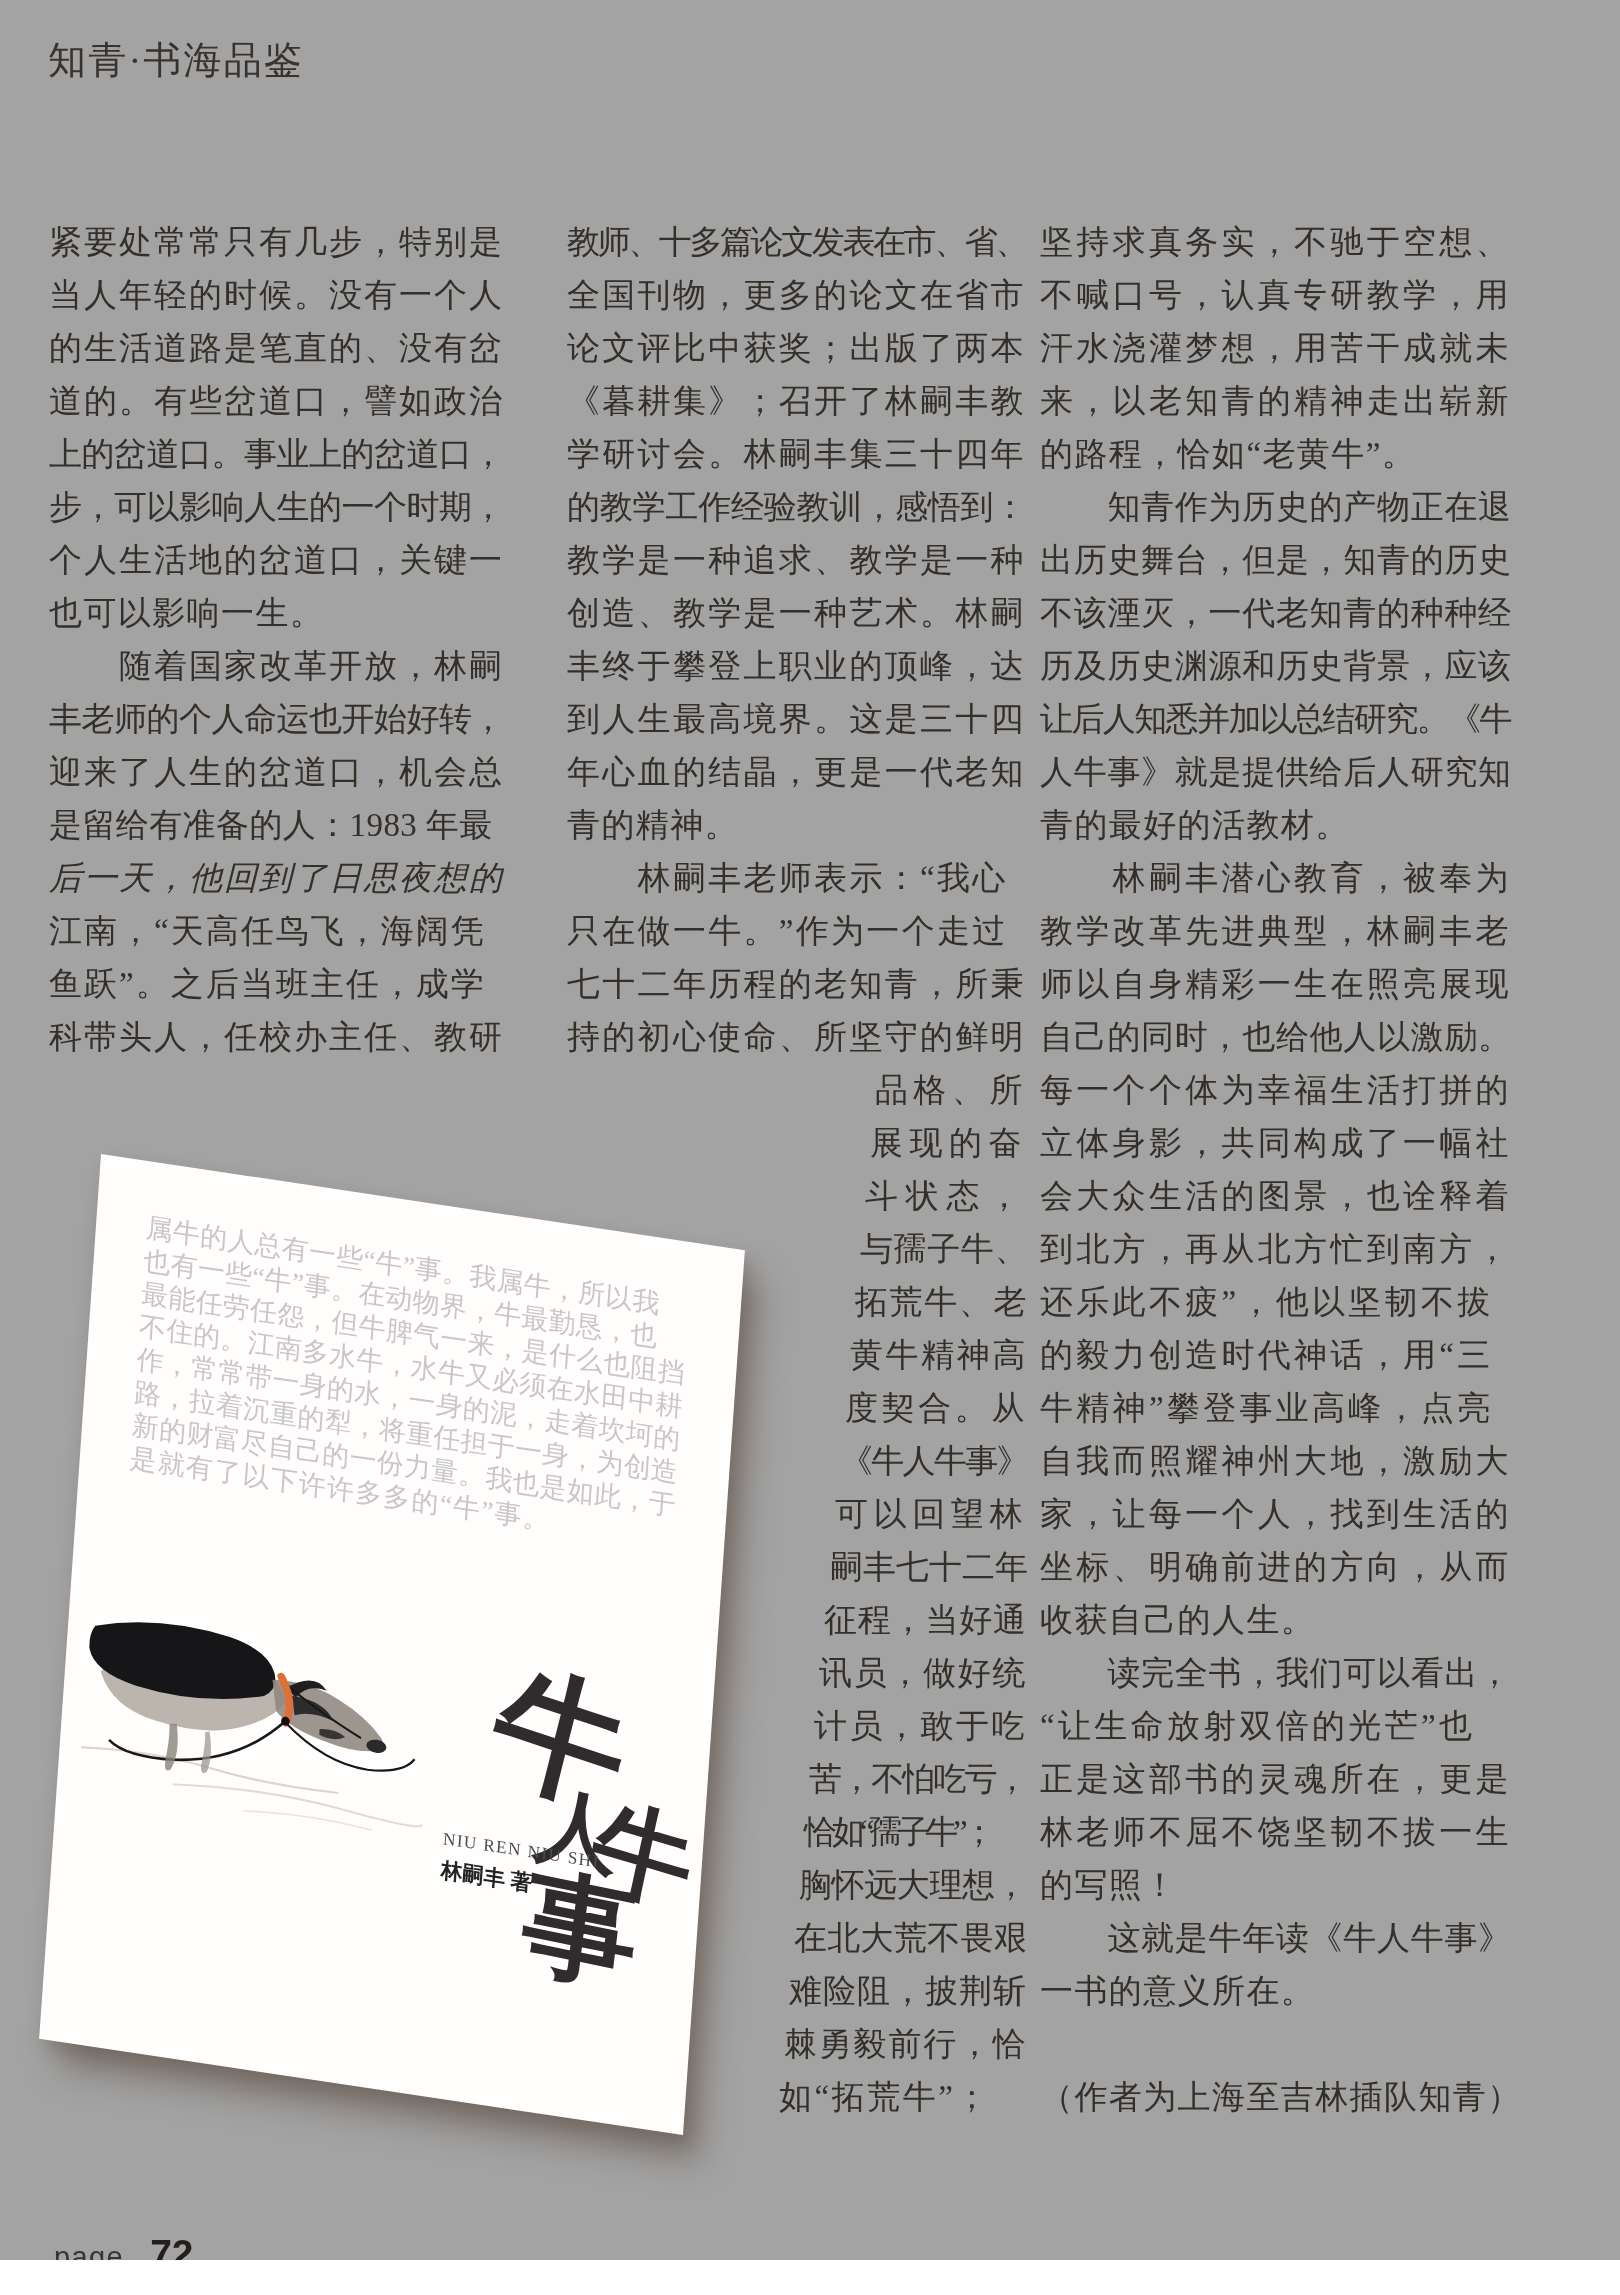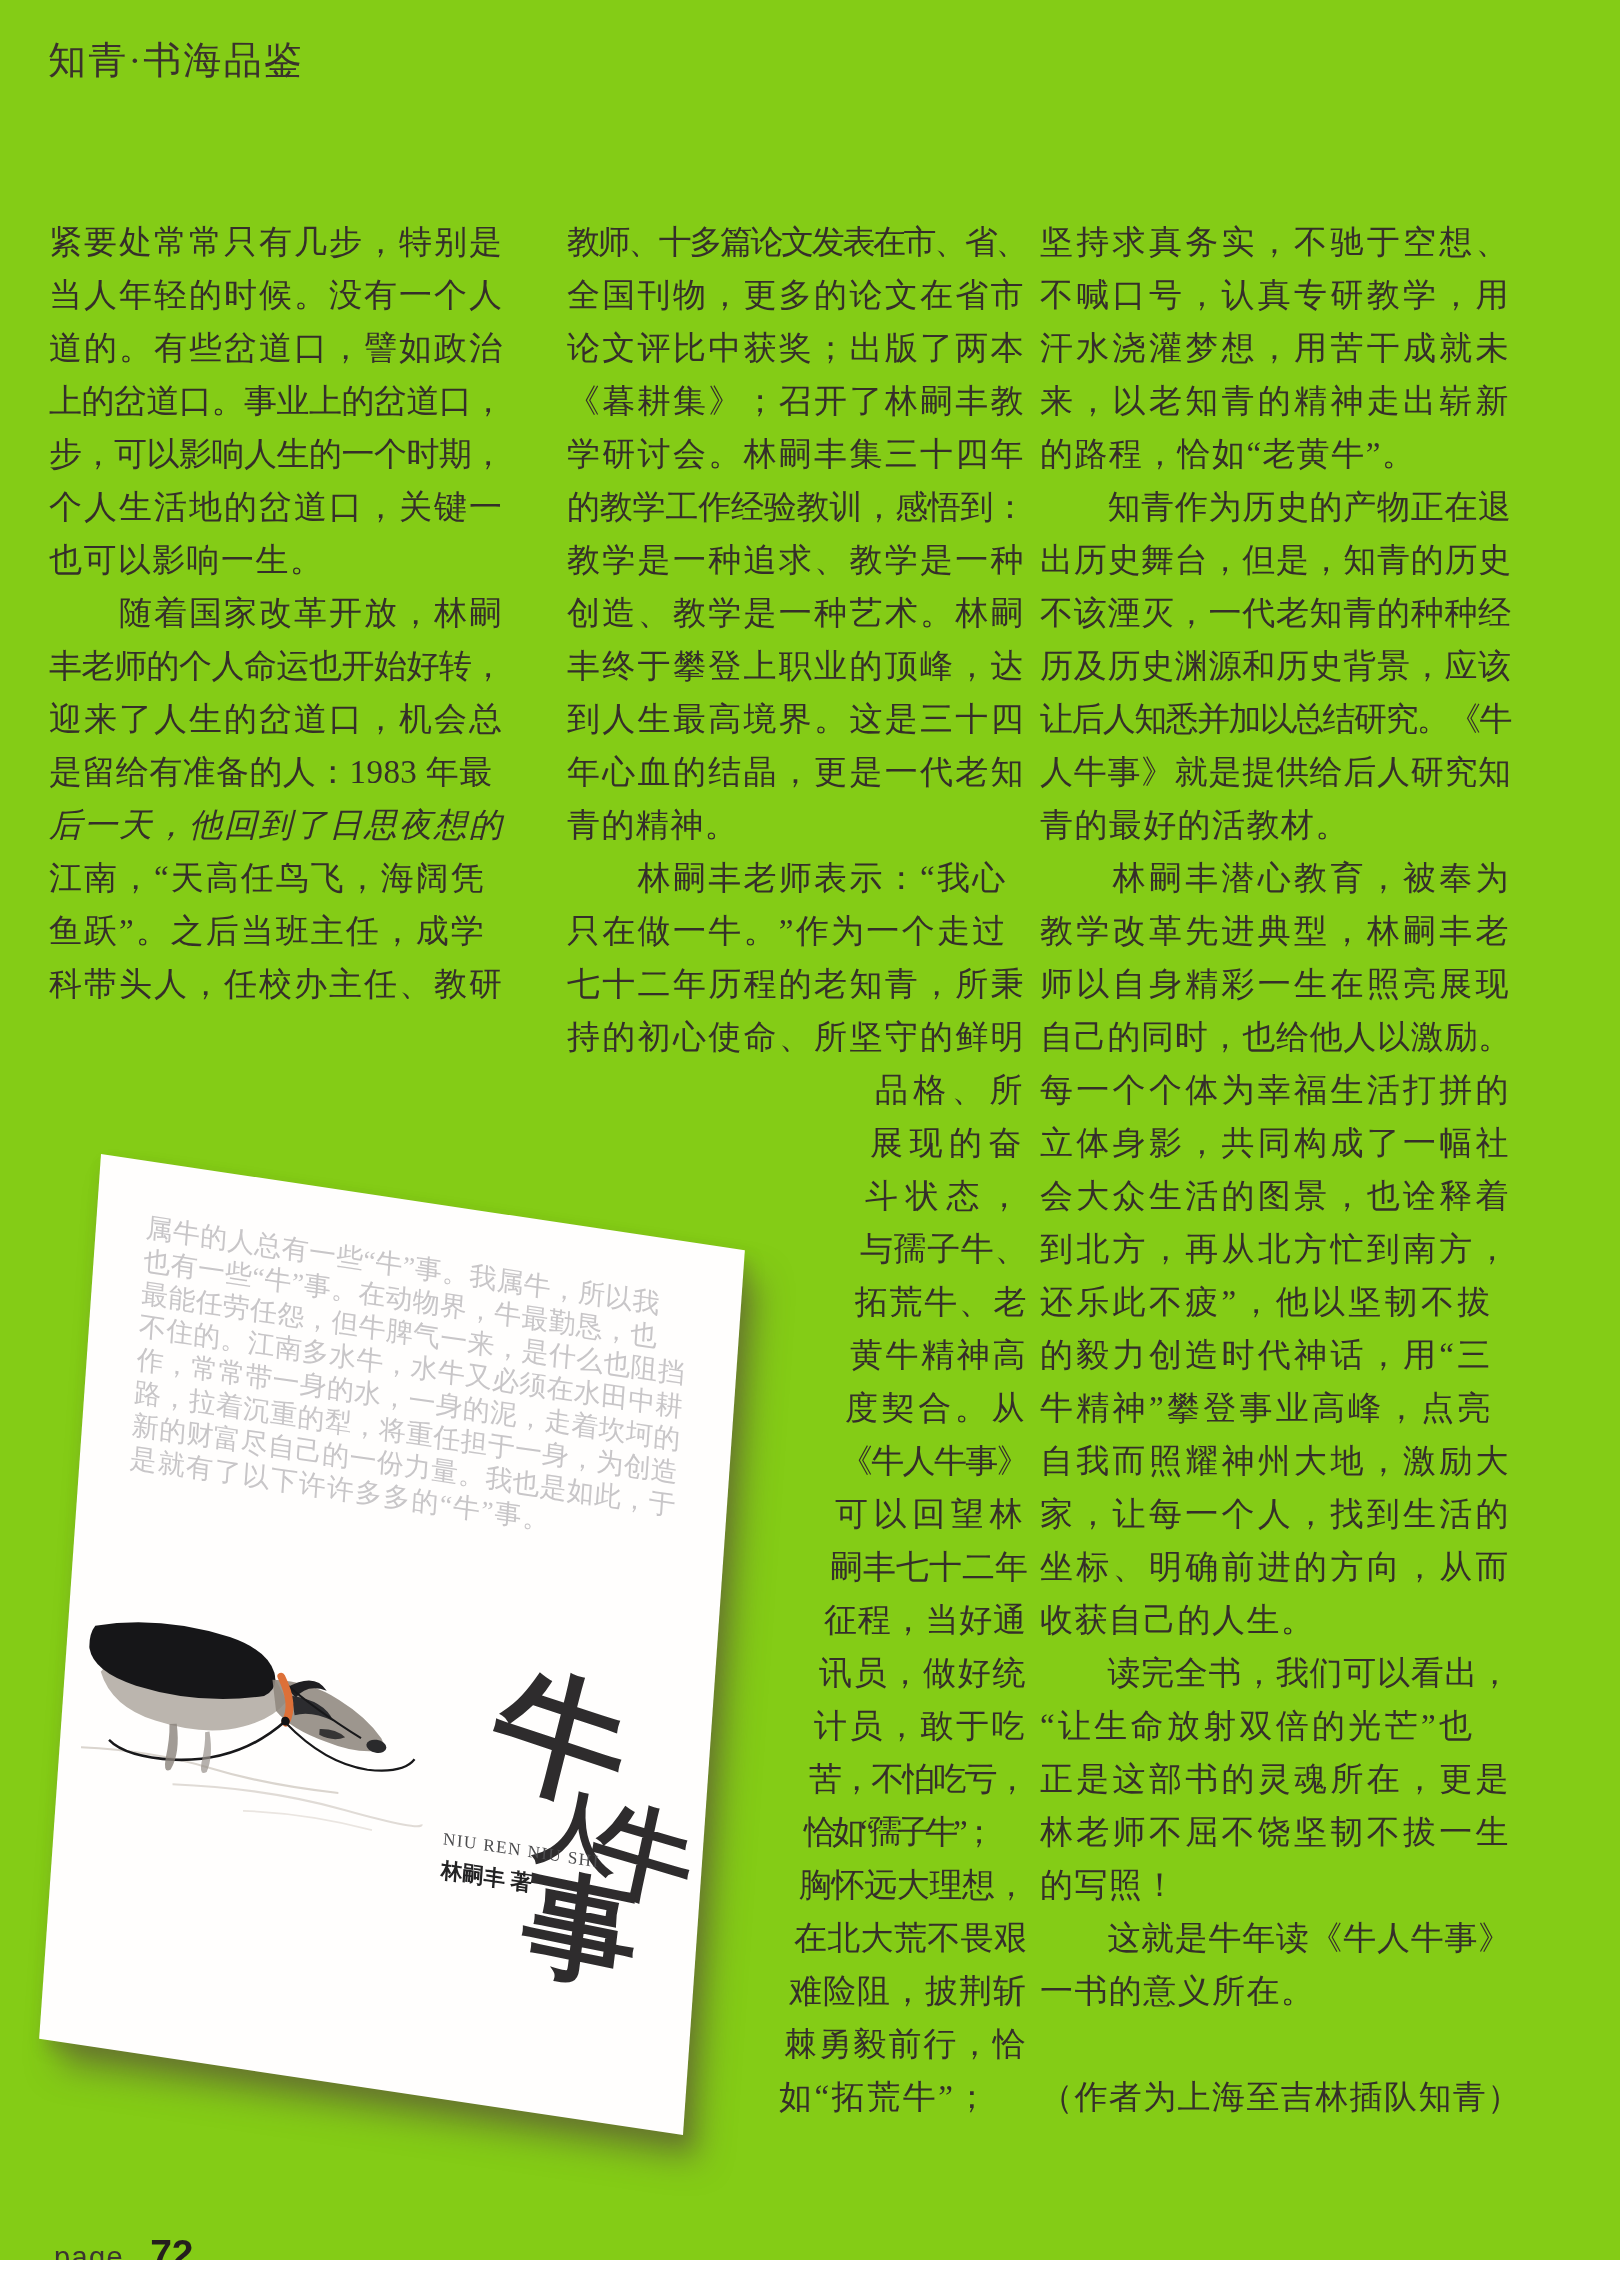--- a/index.html
+++ b/index.html
@@ -1,16 +1,16 @@
 <!DOCTYPE html>
 <html style="font-size:11.5px"><head>
 <meta charset="utf-8">
 <style>
   html,body{margin:0;padding:0;background:#ffffff;}
-  .page{position:relative;width:1620px;height:2260px;background:#84cc16;overflow:hidden;
+  .page{position:relative;width:1620px;height:2260px;background:#a3a3a3;overflow:hidden;
         font-family:"Liberation Serif","DejaVu Serif",serif;color:#352f2a;}
   .mag-header{position:absolute;left:48px;top:35px;font-size:38px;letter-spacing:2.2px;
         color:#3a322c;white-space:nowrap;}
   .column{position:absolute;top:216px;font-size:33px;color:#352f2a;}
   #col1{left:49px;width:457px;}
   #col2{left:567px;width:462px;}
   #col3{left:1040px;width:474px;}
   .line{height:53px;line-height:53px;white-space:nowrap;}
   .line.a{text-align:center;padding-right:14.4px;margin-top:53px;}
   
@@ -39,20 +39,21 @@
 </head>
 <body>
 
 <div class="page">
 
   <div class="mag-header">知青·书海品鉴</div>
 
   <div class="column" id="col1">
       <div class="line j" style="letter-spacing: 2px;">紧要处常常只有几步，特别是</div>
       <div class="line j" style="letter-spacing: 2px;">当人年轻的时候。没有一个人</div>
+      <div class="line j" style="letter-spacing: 2px;">的生活道路是笔直的、没有岔</div>
       <div class="line j" style="letter-spacing: 2px;">道的。有些岔道口，譬如政治</div>
       <div class="line j" style="letter-spacing: -0.5px;">上的岔道口。事业上的岔道口，</div>
       <div class="line j" style="letter-spacing: -0.5px;">步，可以影响人生的一个时期，</div>
       <div class="line j" style="letter-spacing: 2px;">个人生活地的岔道口，关键一</div>
       <div class="line e" style="letter-spacing: 1.4px;">也可以影响一生。</div>
       <div class="line j" style="letter-spacing: 2px;">　　随着国家改革开放，林嗣</div>
       <div class="line j" style="letter-spacing: -0.5px;">丰老师的个人命运也开始好转，</div>
       <div class="line j" style="letter-spacing: 2px;">迎来了人生的岔道口，机会总</div>
       <div class="line j" style="letter-spacing: 0.4px;">是留给有准备的人：1983 年最</div>
       <div class="line j" style="letter-spacing: 2px; font-style: italic;">后一天，他回到了日思夜想的</div>

